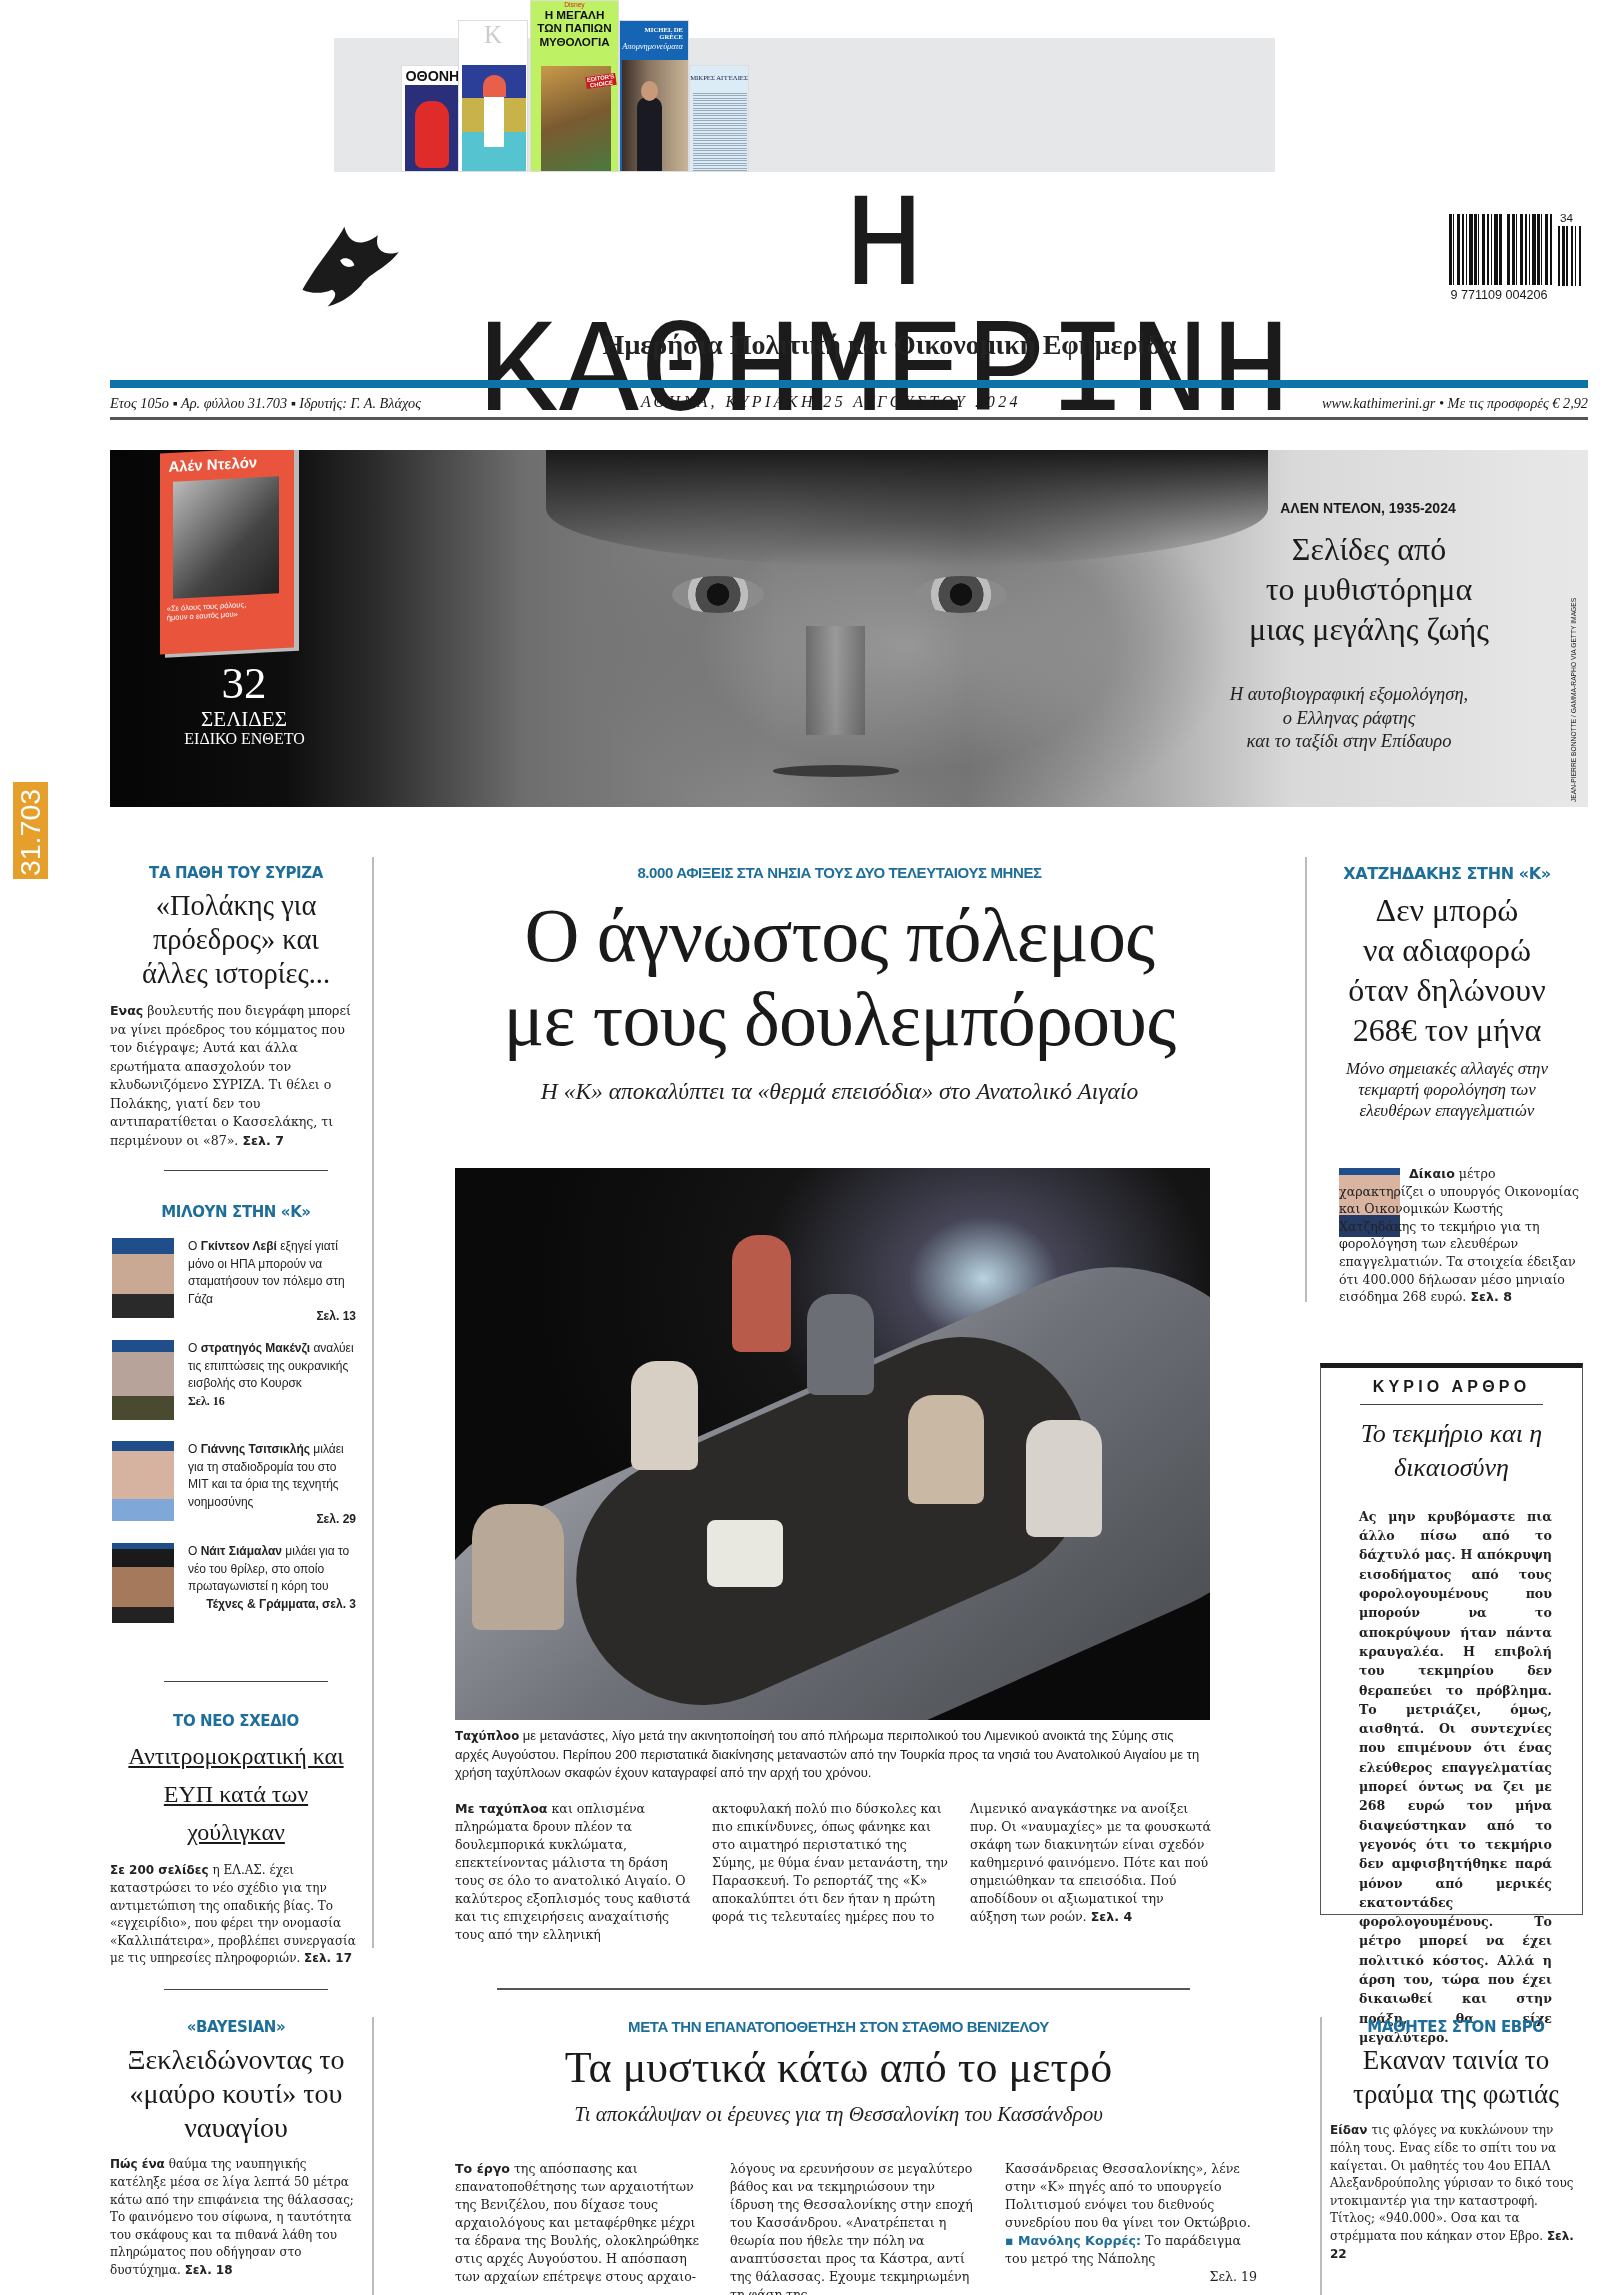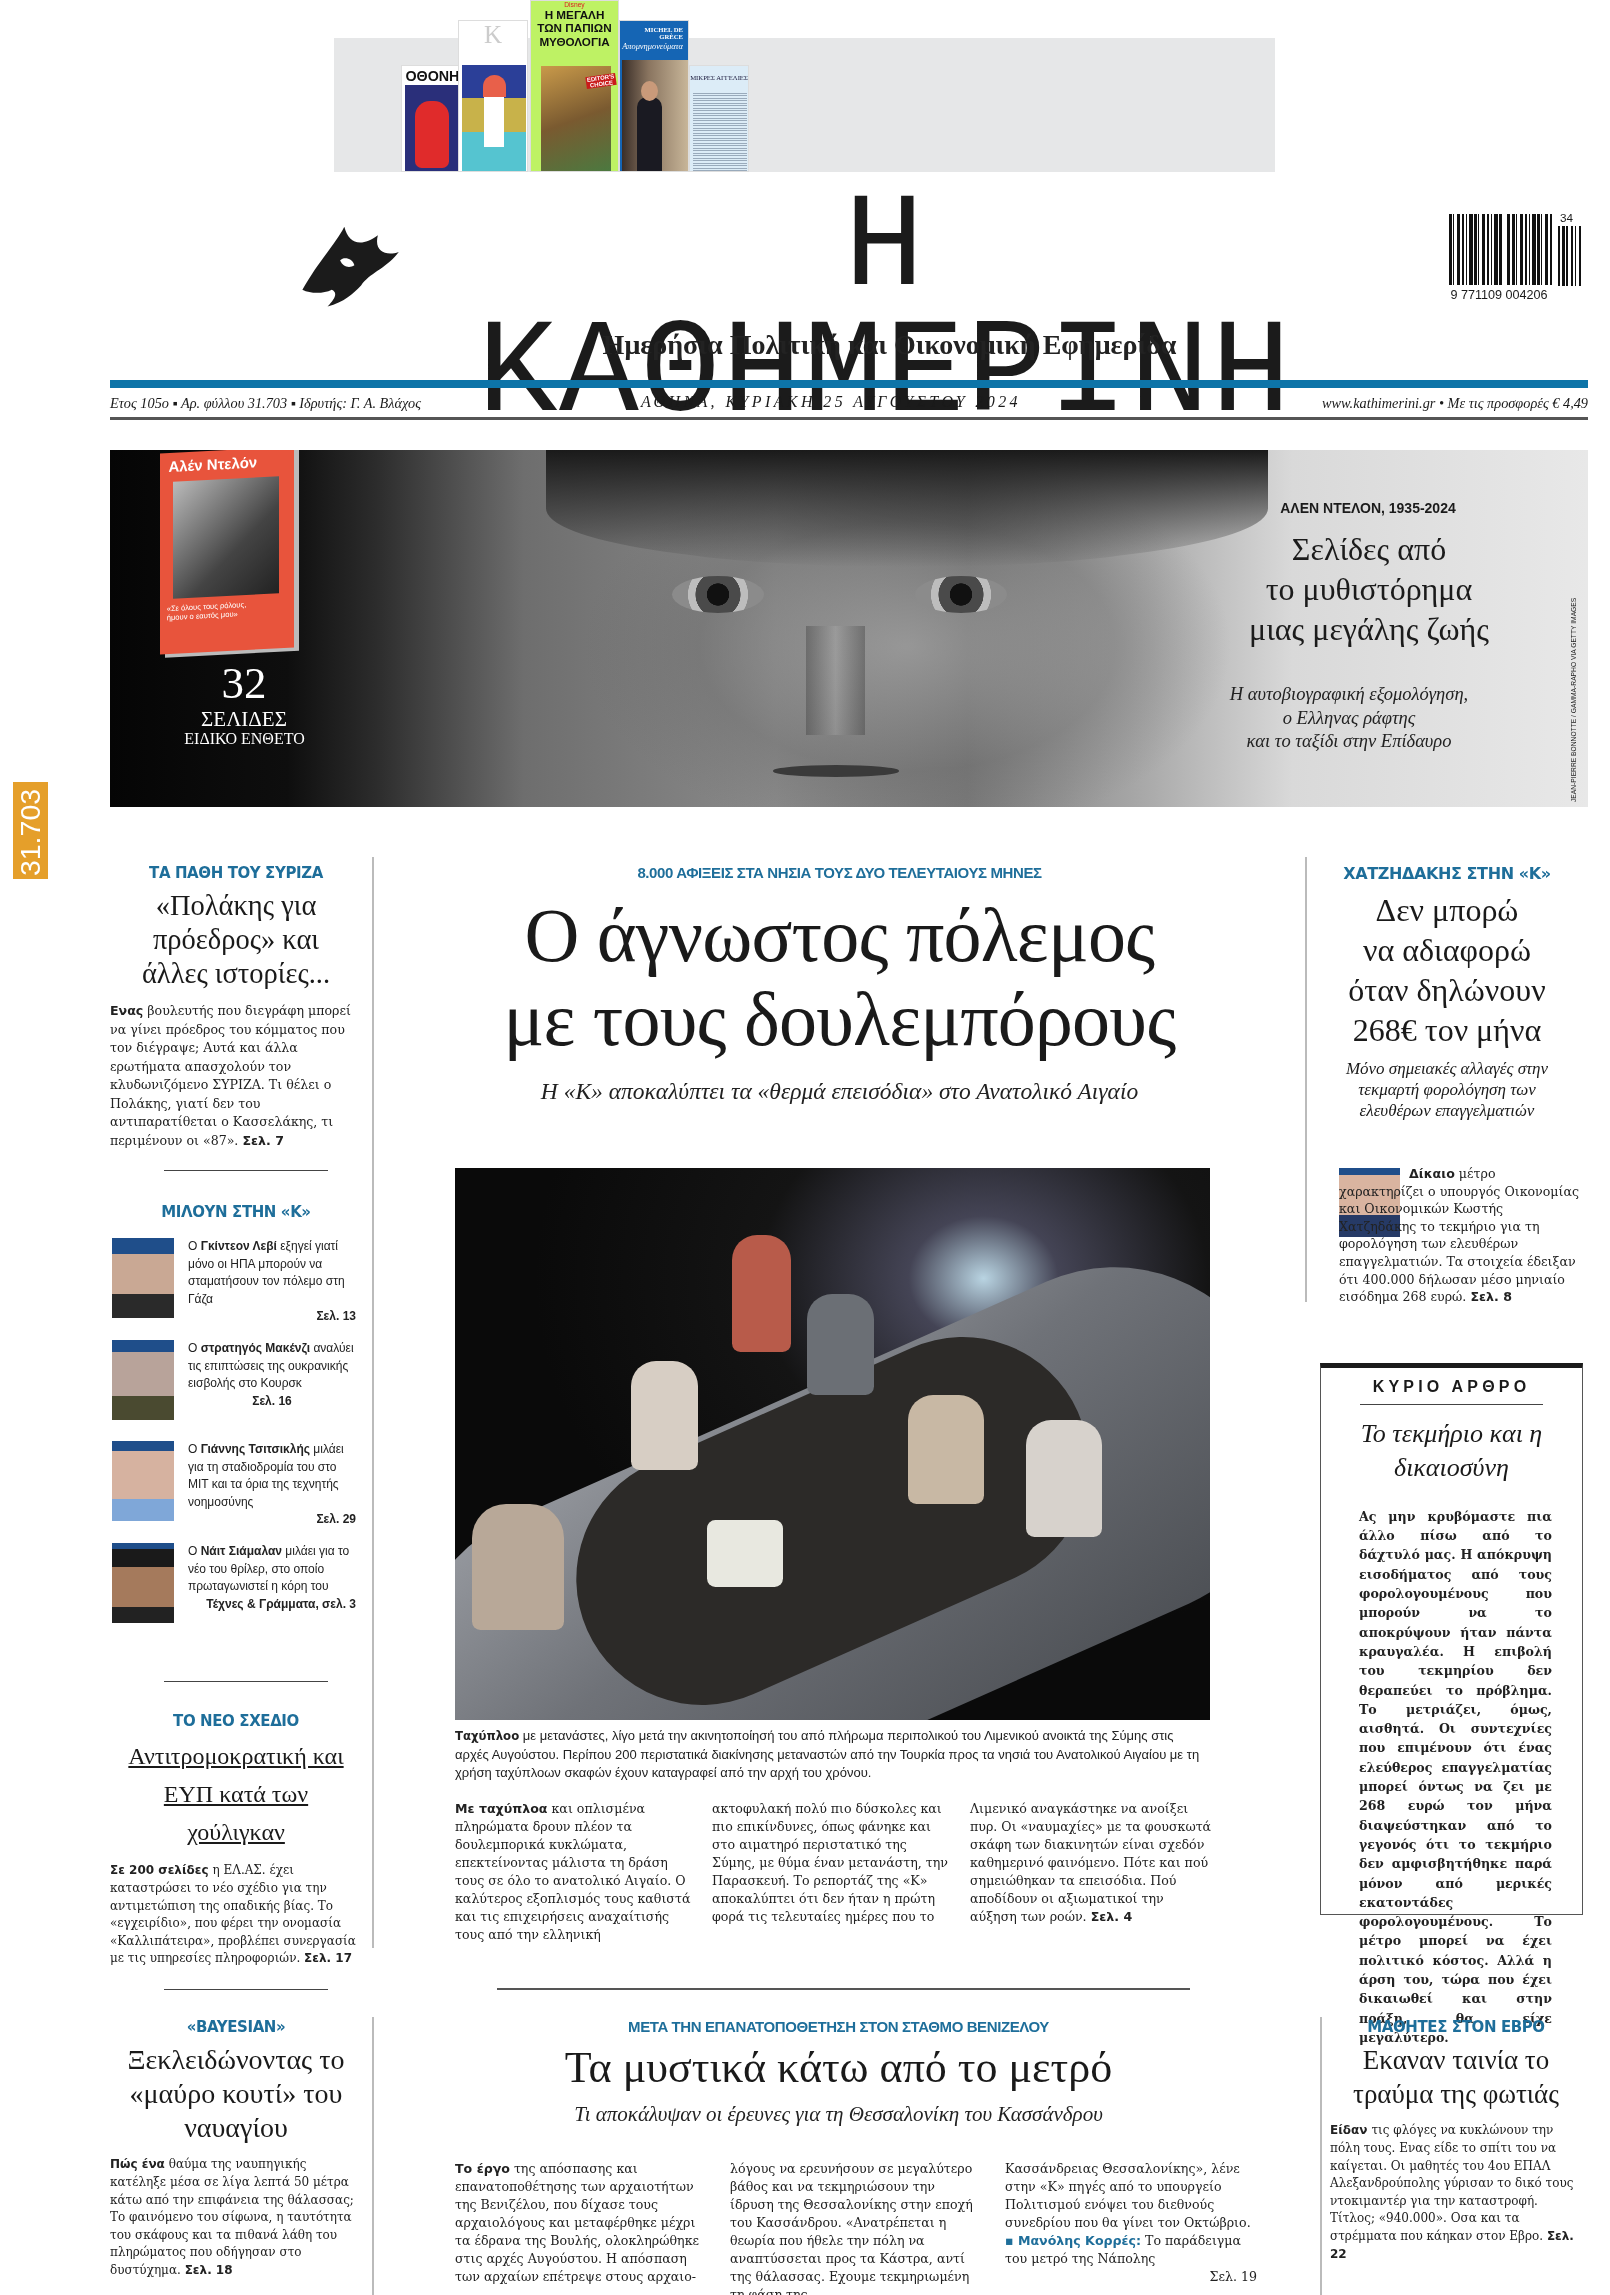--- a/index.html
+++ b/index.html
@@ -85,21 +85,21 @@
   <div style="position:absolute;left:12.6px;top:0;width:105px;height:71px;background:repeating-linear-gradient(90deg,#111 0 2.5px,#fff 2.5px 4.2px,#111 4.2px 5px,#fff 5px 7.6px,#111 7.6px 11px,#fff 11px 12.6px);"></div>
   <div style="position:absolute;left:122px;top:11.7px;width:25px;height:60px;background:repeating-linear-gradient(90deg,#111 0 1.7px,#fff 1.7px 4.2px,#111 4.2px 6.7px,#fff 6.7px 8.4px);"></div>
   <div class="sans" style="position:absolute;left:124px;top:-3.4px;font-size:11.7px;">34</div>
   <div class="sans" style="position:absolute;left:0;top:74px;width:126px;font-size:12.6px;text-align:center;">9 771109 004206</div>
 </div>
 
 <div id="blue-band" class="abs"></div>
 <div id="dateline" class="abs">
   <div class="serif" style="position:absolute;left:0;top:6.7px;font-size:14.3px;font-style:italic;">Ετος 105ο ▪ Αρ. φύλλου 31.703 ▪ Ιδρυτής: Γ. Α. Βλάχος</div>
   <div class="serif" style="position:absolute;left:503px;top:5px;width:436px;text-align:center;font-size:16px;font-style:italic;letter-spacing:3.4px;">ΑΘΗΝΑ, ΚΥΡΙΑΚΗ 25 ΑΥΓΟΥΣΤΟΥ 2024</div>
-  <div class="serif" style="position:absolute;right:0;top:6.7px;font-size:14.3px;font-style:italic;">www.kathimerini.gr • Με τις προσφορές € 4,49</div>
+  <div class="serif" style="position:absolute;right:0;top:6.7px;font-size:14.3px;font-style:italic;">www.kathimerini.gr • Με τις προσφορές € 2,92</div>
 </div>
 <div id="date-rule" class="abs"></div>
 
 <div id="side-num" class="abs sans">
     <span>31.703</span>
   </div>
 
 <div id="hero" class="abs">
 
   <div style="position:absolute;left:470px;top:0;width:654px;height:357px;background:radial-gradient(ellipse at 50% 55%, rgba(170,170,170,0.55) 0%, rgba(100,100,100,0.3) 45%, rgba(0,0,0,0) 70%);"></div>
@@ -154,21 +154,21 @@
   <div style="position:absolute;left:0;top:0;width:62px;height:80px;background:linear-gradient(180deg,#1f4e8a 0 20%,#c9a894 20% 70%,#2a2a2a 70%);"></div>
   <div class="sans" style="position:absolute;left:76px;top:0;width:168px;font-size:12px;line-height:17.6px;color:#222;">
     <span>Ο</span> <b>Γκίντεον Λεβί</b> <span>εξηγεί γιατί μόνο οι ΗΠΑ μπορούν να σταματήσουν τον πόλεμο στη Γάζα</span>
     <div style="text-align:right;font-weight:bold;">Σελ. 13</div>
   </div>
 </div>
 <div class="abs" style="left:112px;top:1340px;width:252px;height:84px;">
   <div style="position:absolute;left:0;top:0;width:62px;height:80px;background:linear-gradient(180deg,#1f4e8a 0 15%,#b8a39a 15% 70%,#4a4a30 70%);"></div>
   <div class="sans" style="position:absolute;left:76px;top:0;width:168px;font-size:12px;line-height:17.6px;color:#222;">
     <span>Ο</span> <b>στρατηγός Μακένζι</b> <span>αναλύει τις επιπτώσεις της ουκρανικής εισβολής στο Κουρσκ</span>
-    <div style="text-align:center;font-weight:bold;">Σελ. 16</div>
+    <div style="text-align:left;font-weight:bold;font-family:Liberation Serif, serif;">Σελ. 16</div>
   </div>
 </div>
 <div class="abs" style="left:112px;top:1441px;width:252px;height:84px;">
   <div style="position:absolute;left:0;top:0;width:62px;height:80px;background:linear-gradient(180deg,#1f4e8a 0 12%,#d6b2a0 12% 72%,#7fa7d8 72%);"></div>
   <div class="sans" style="position:absolute;left:76px;top:0;width:168px;font-size:12px;line-height:17.6px;color:#222;">
     <span>Ο</span> <b>Γιάννης Τσιτσικλής</b> <span>μιλάει για τη σταδιοδρομία του στο ΜΙΤ και τα όρια της τεχνητής νοημοσύνης</span>
     <div style="text-align:right;font-weight:bold;">Σελ. 29</div>
   </div>
 </div>
 <div class="abs" style="left:112px;top:1543px;width:252px;height:84px;">

